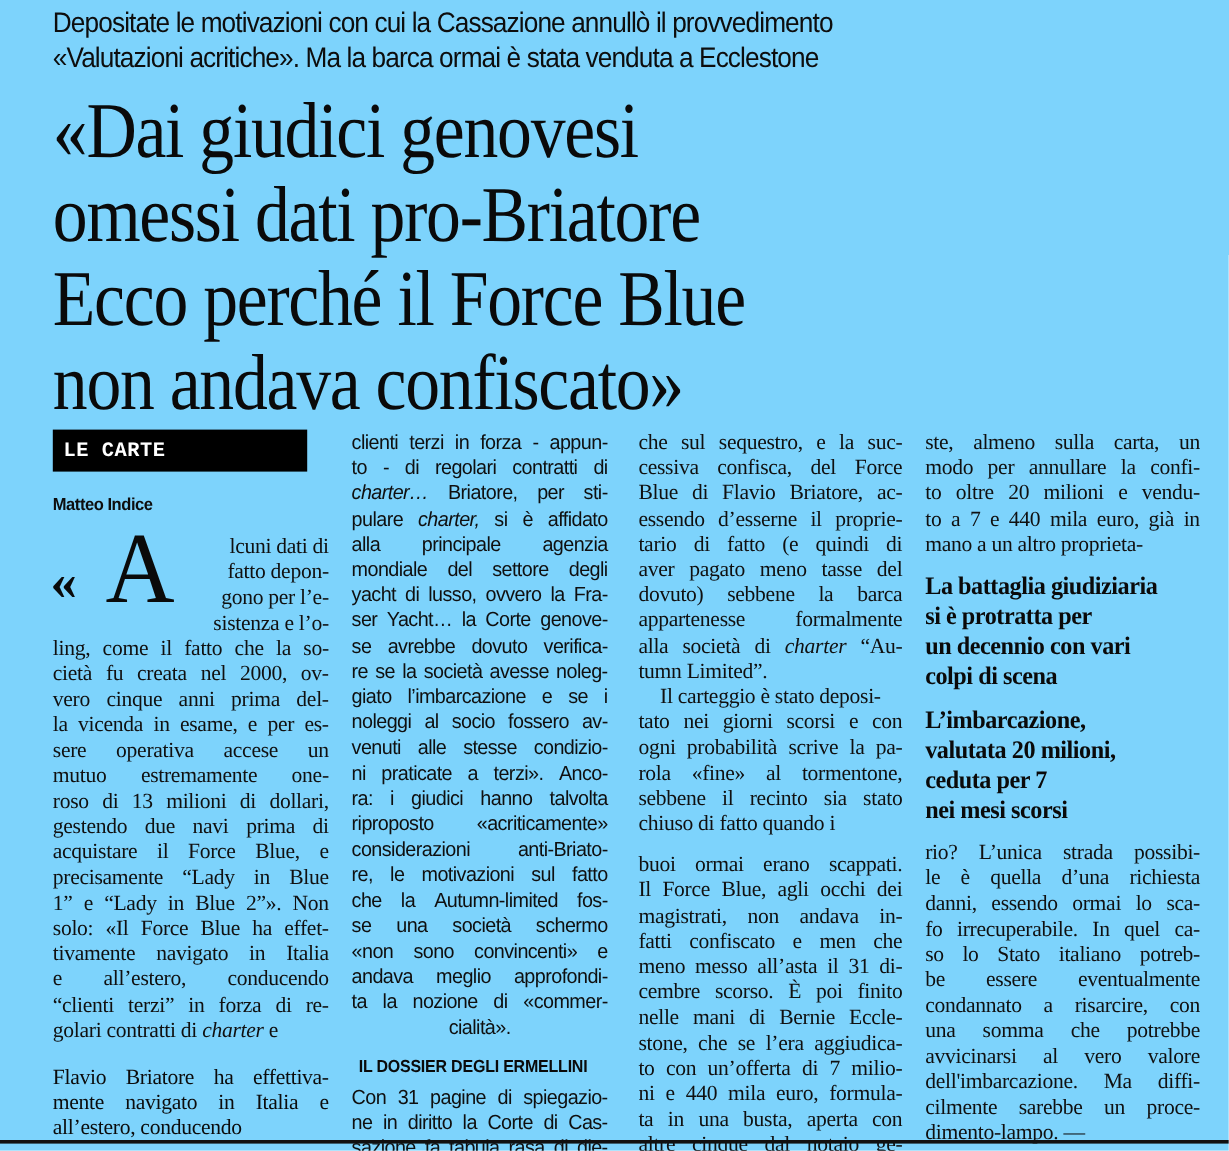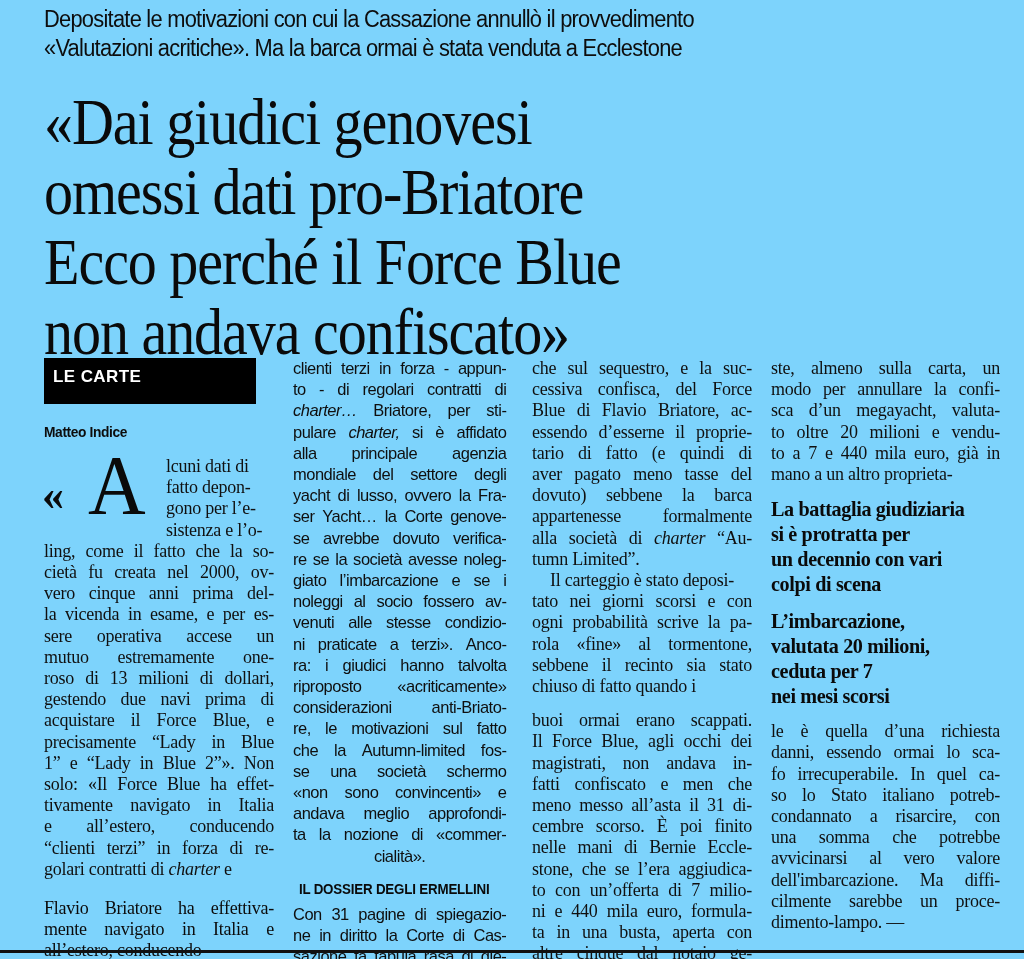--- a/index.html
+++ b/index.html
@@ -35,21 +35,21 @@
     transform: scaleX(0.93);
     transform-origin: left top;
     color: #0d0d0d;
     padding-top: 5px;
     width: 1010px;
   }
   .kicker-line { white-space: nowrap; }
 
   
   .headline {
-    margin-top: 24px;
+    margin-top: 12px;
     width: 790px;
   }
   .hl-line {
     font-family: "Liberation Serif", "DejaVu Serif", serif;
     font-size: 66px;
     line-height: 70px;
     font-weight: 400;
     letter-spacing: -1.2px;
     transform: scaleX(0.88);
     transform-origin: left center;
@@ -75,25 +75,25 @@
   .col + .col { padding-left: 10px; }
   .col-1 { padding-right: 9px; }
   .col-2 { padding-right: 9px; text-align: center; }
   .col-3 { padding-right: 9px; }
 
   
   .badge {
     display: block;
     background: #000;
     color: #fff;
-    font-family: Liberation Sans, sans-serif;
+    font-family: Liberation Mono, monospace;
     font-weight: 700;
     font-size: 17px;
     letter-spacing: 0.4px;
-    padding: 9px 8px 17px 9px;
+    padding: 9px 8px 7px 9px;
     width: 212px;
     box-sizing: border-box;
     margin-bottom: 20px;
   }
 
   .byline {
     font-family: "Liberation Sans", "DejaVu Sans", sans-serif;
     font-weight: 700;
     font-size: 14.5px;
     letter-spacing: -0.4px;
@@ -128,21 +128,21 @@
     font-weight: 400;
     color: #0a0a0a;
     transform: scaleX(0.95);
     transform-origin: left top;
   }
   .dropcap-lines {
     margin-left: 122px;
     font-family: "Liberation Serif", "DejaVu Serif", serif;
     font-size: 18px;
     line-height: 21.2px;
-    text-align: left;
+    text-align: right;
     color: #101010;
     letter-spacing: -0.25px;
   }
   .dropcap-lines .l { white-space: nowrap; display: block; }
 
   
   .body-serif {
     font-family: "Liberation Serif", "DejaVu Serif", serif;
     font-size: 18px;
     line-height: 21.2px;
@@ -776,26 +776,20 @@
             <span>un</span>
           </span>
           <span class="l">
             <span>modo</span>
             <span>per</span>
             <span>annullare</span>
             <span>la</span>
             <span>confi-</span>
           </span>
           <span class="l">
-            <span>sca</span>
-            <span>d’un</span>
-            <span>megayacht,</span>
-            <span>valuta-</span>
-          </span>
-          <span class="l">
             <span>to</span>
             <span>oltre</span>
             <span>20</span>
             <span>milioni</span>
             <span>e</span>
             <span>vendu-</span>
           </span>
           <span class="l">
             <span>to</span>
             <span>a</span>
@@ -816,20 +810,26 @@
           <span class="l last">colpi di scena</span>
         </div>
       <div class="pullquote">
           <span class="l last">L’imbarcazione,</span>
           <span class="l last">valutata 20 milioni,</span>
           <span class="l last">ceduta per 7</span>
           <span class="l last">nei mesi scorsi</span>
         </div>
       <div class="body-serif just">
           <span class="l">
+            <span>rio?</span>
+            <span>L’unica</span>
+            <span>strada</span>
+            <span>possibi-</span>
+          </span>
+          <span class="l">
             <span>le</span>
             <span>è</span>
             <span>quella</span>
             <span>d’una</span>
             <span>richiesta</span>
           </span>
           <span class="l">
             <span>danni,</span>
             <span>essendo</span>
             <span>ormai</span>
@@ -844,20 +844,25 @@
             <span>ca-</span>
           </span>
           <span class="l">
             <span>so</span>
             <span>lo</span>
             <span>Stato</span>
             <span>italiano</span>
             <span>potreb-</span>
           </span>
           <span class="l">
+            <span>be</span>
+            <span>essere</span>
+            <span>eventualmente</span>
+          </span>
+          <span class="l">
             <span>condannato</span>
             <span>a</span>
             <span>risarcire,</span>
             <span>con</span>
           </span>
           <span class="l">
             <span>una</span>
             <span>somma</span>
             <span>che</span>
             <span>potrebbe</span>

